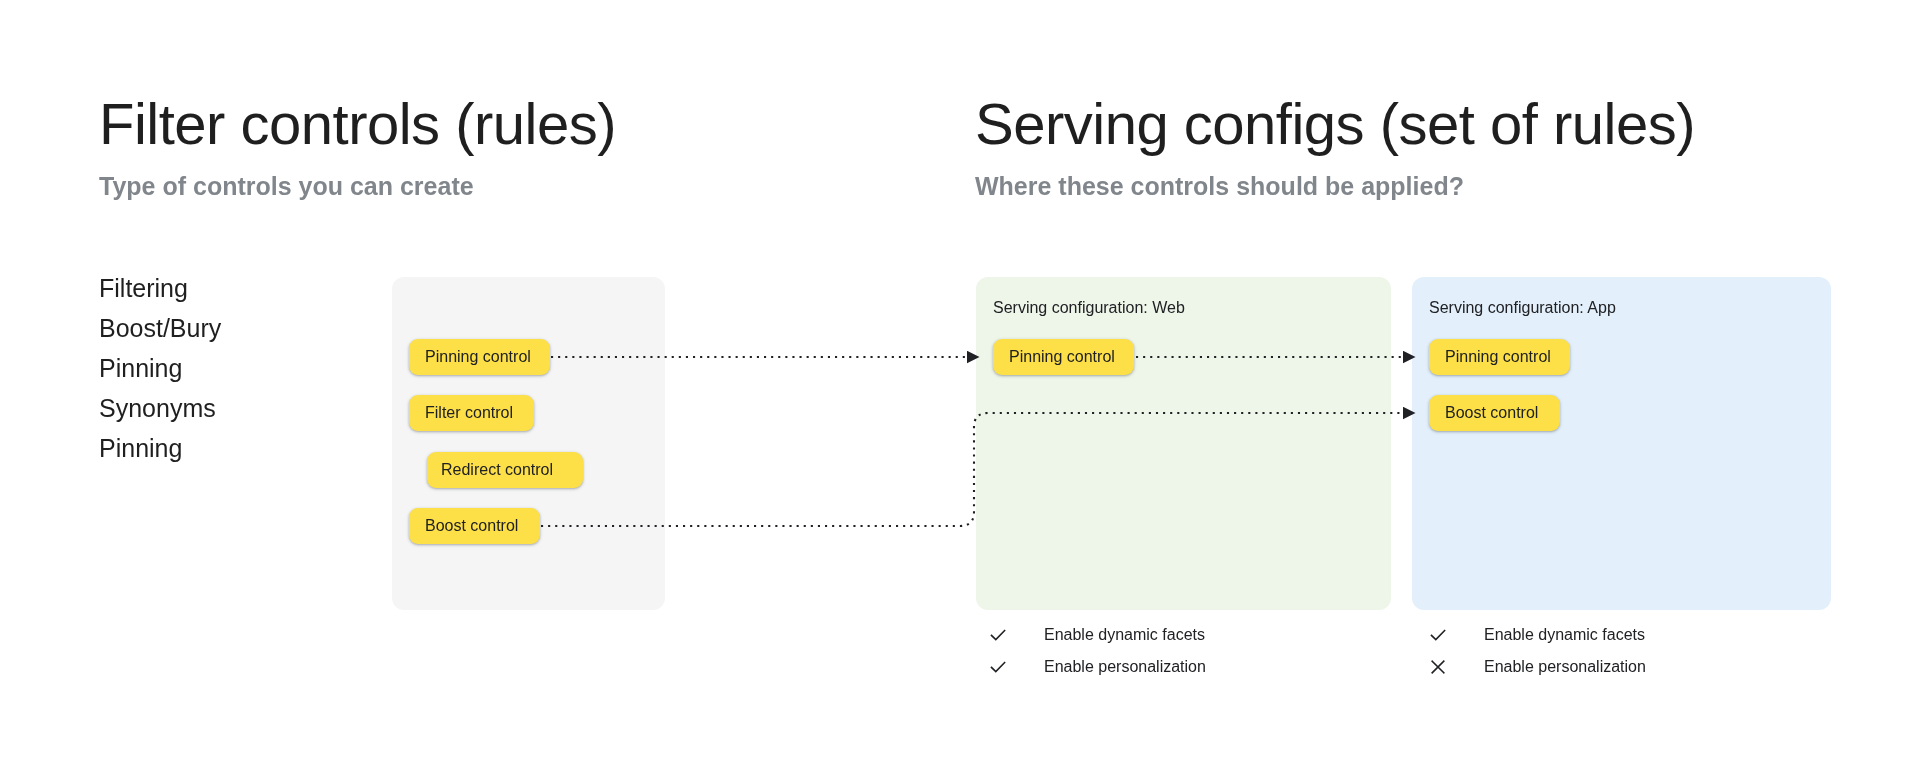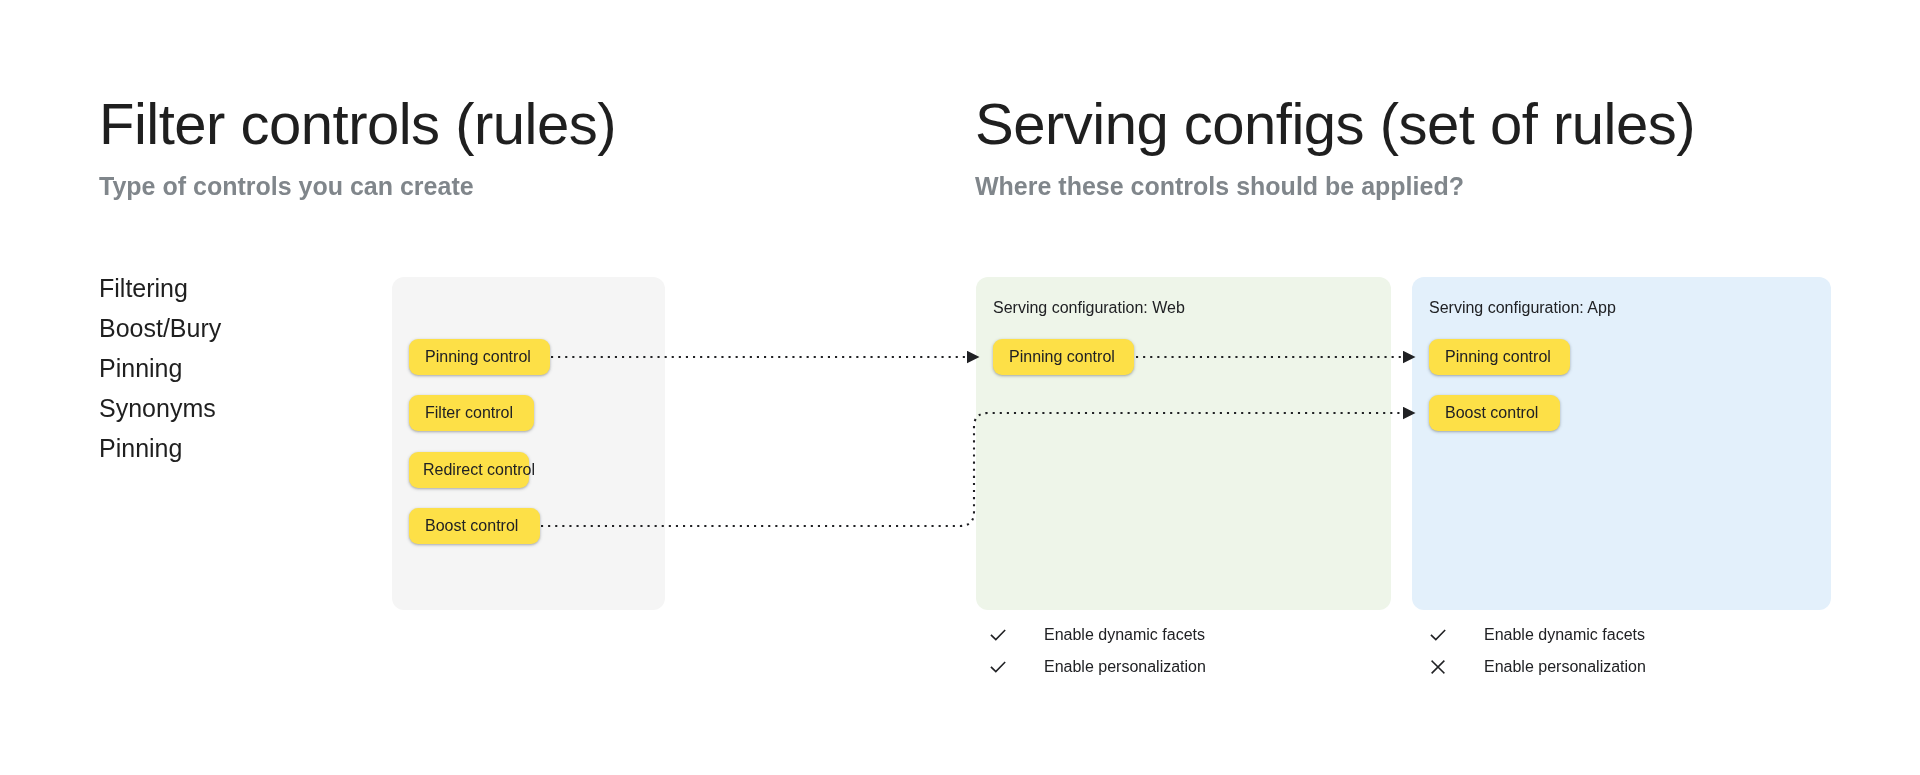--- a/index.html
+++ b/index.html
@@ -114,21 +114,21 @@
     <div class="type-item">Pinning</div>
     <div class="type-item">Synonyms</div>
     <div class="type-item">Pinning</div>
   </div>
 
   <div class="panel" style="left:392px;top:277px;width:273px;height:333px;background:#f5f5f5;"></div>
   <div class="panel-title" style="left:409px;top:299px;margin-top:42px;">All controls</div>
 
   <div class="chip" style="left:409px;top:339px;width:141px;">Pinning control</div>
   <div class="chip" style="left:409px;top:395px;width:125px;">Filter control</div>
-  <div class="chip" style="left:409px;top:452px;width:120px;padding-left:14px;">Redirect control</div>
+  <div class="chip" style="left:427px;top:452px;width:156px;padding-left:14px;">Redirect control</div>
   <div class="chip" style="left:409px;top:508px;width:131px;">Boost control</div>
 
   <div class="panel" style="left:976px;top:277px;width:415px;height:333px;background:#eef5e9;"></div>
   <div class="panel-title" style="left:993px;top:299px;">Serving configuration: Web</div>
   <div class="chip" style="left:993px;top:339px;width:141px;">Pinning control</div>
 
   <div class="feat-row" style="left:988px;top:625px;">
     <span class="feat-ico">
       <svg width="20" height="20" viewBox="0 0 20 20" fill="none">
         <path d="M3.5 10.4 L7.8 14.6 L16.6 5.6" stroke="#202124" stroke-width="1.6" fill="none" stroke-linecap="square" stroke-linejoin="miter"></path>

